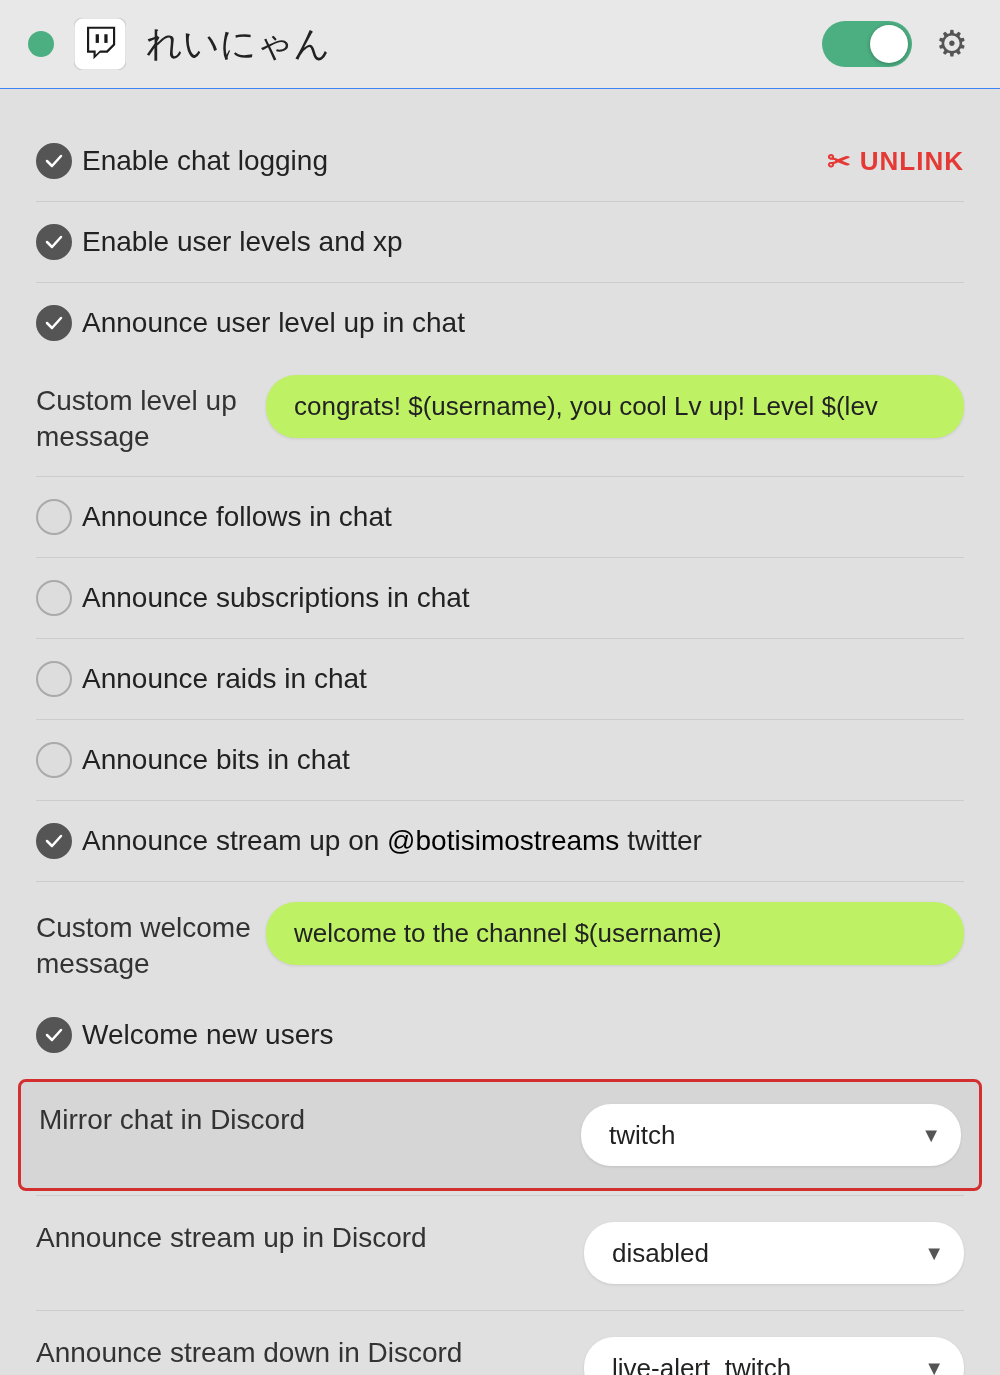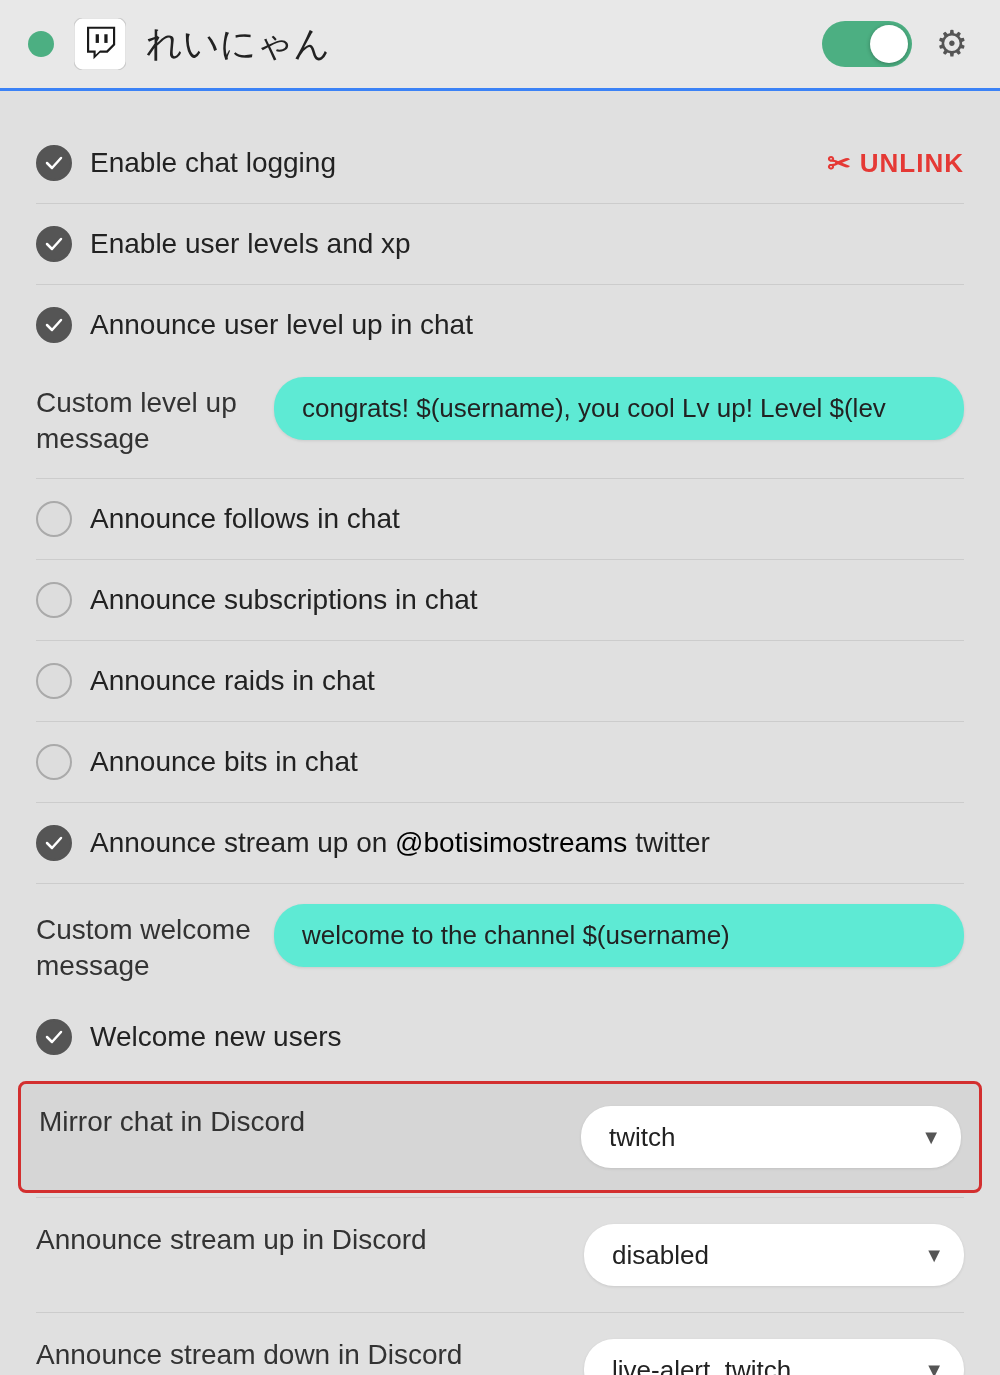--- a/index.html
+++ b/index.html
@@ -11,21 +11,21 @@
       color: #222;
       font-size: 28px;
     }
 
     
     .header {
       background: #e8e8e8;
       display: flex;
       align-items: center;
       padding: 18px 28px;
-      border-bottom: 3px solid #3b82f6;
+      border-bottom: 1px solid #3b82f6;
       gap: 20px;
     }
     .header-dot {
       width: 26px;
       height: 26px;
       border-radius: 50%;
       background: #4caf82;
       flex-shrink: 0;
     }
     .twitch-icon {
@@ -75,21 +75,21 @@
       padding: 36px 36px 36px 36px;
       display: flex;
       flex-direction: column;
       gap: 0;
     }
 
     .setting-row {
       display: flex;
       align-items: center;
       padding: 18px 0;
-      gap: 18px;
+      gap: 10px;
       position: relative;
     }
 
     .setting-row.with-input {
       align-items: flex-start;
       padding: 16px 0;
     }
 
     .checkbox-icon {
       width: 36px;
@@ -135,21 +135,21 @@
       width: 220px;
       flex-shrink: 0;
       font-size: 28px;
       color: #333;
       line-height: 1.3;
       padding-top: 8px;
     }
 
     .text-input {
       flex: 1;
-      background: #5eead4;
+      background: #bef264;
       border: none;
       border-radius: 30px;
       padding: 16px 28px;
       font-size: 26px;
       color: #222;
       outline: none;
       box-shadow: 0 1px 3px rgba(0,0,0,0.1);
     }
 
     .inline-link {

